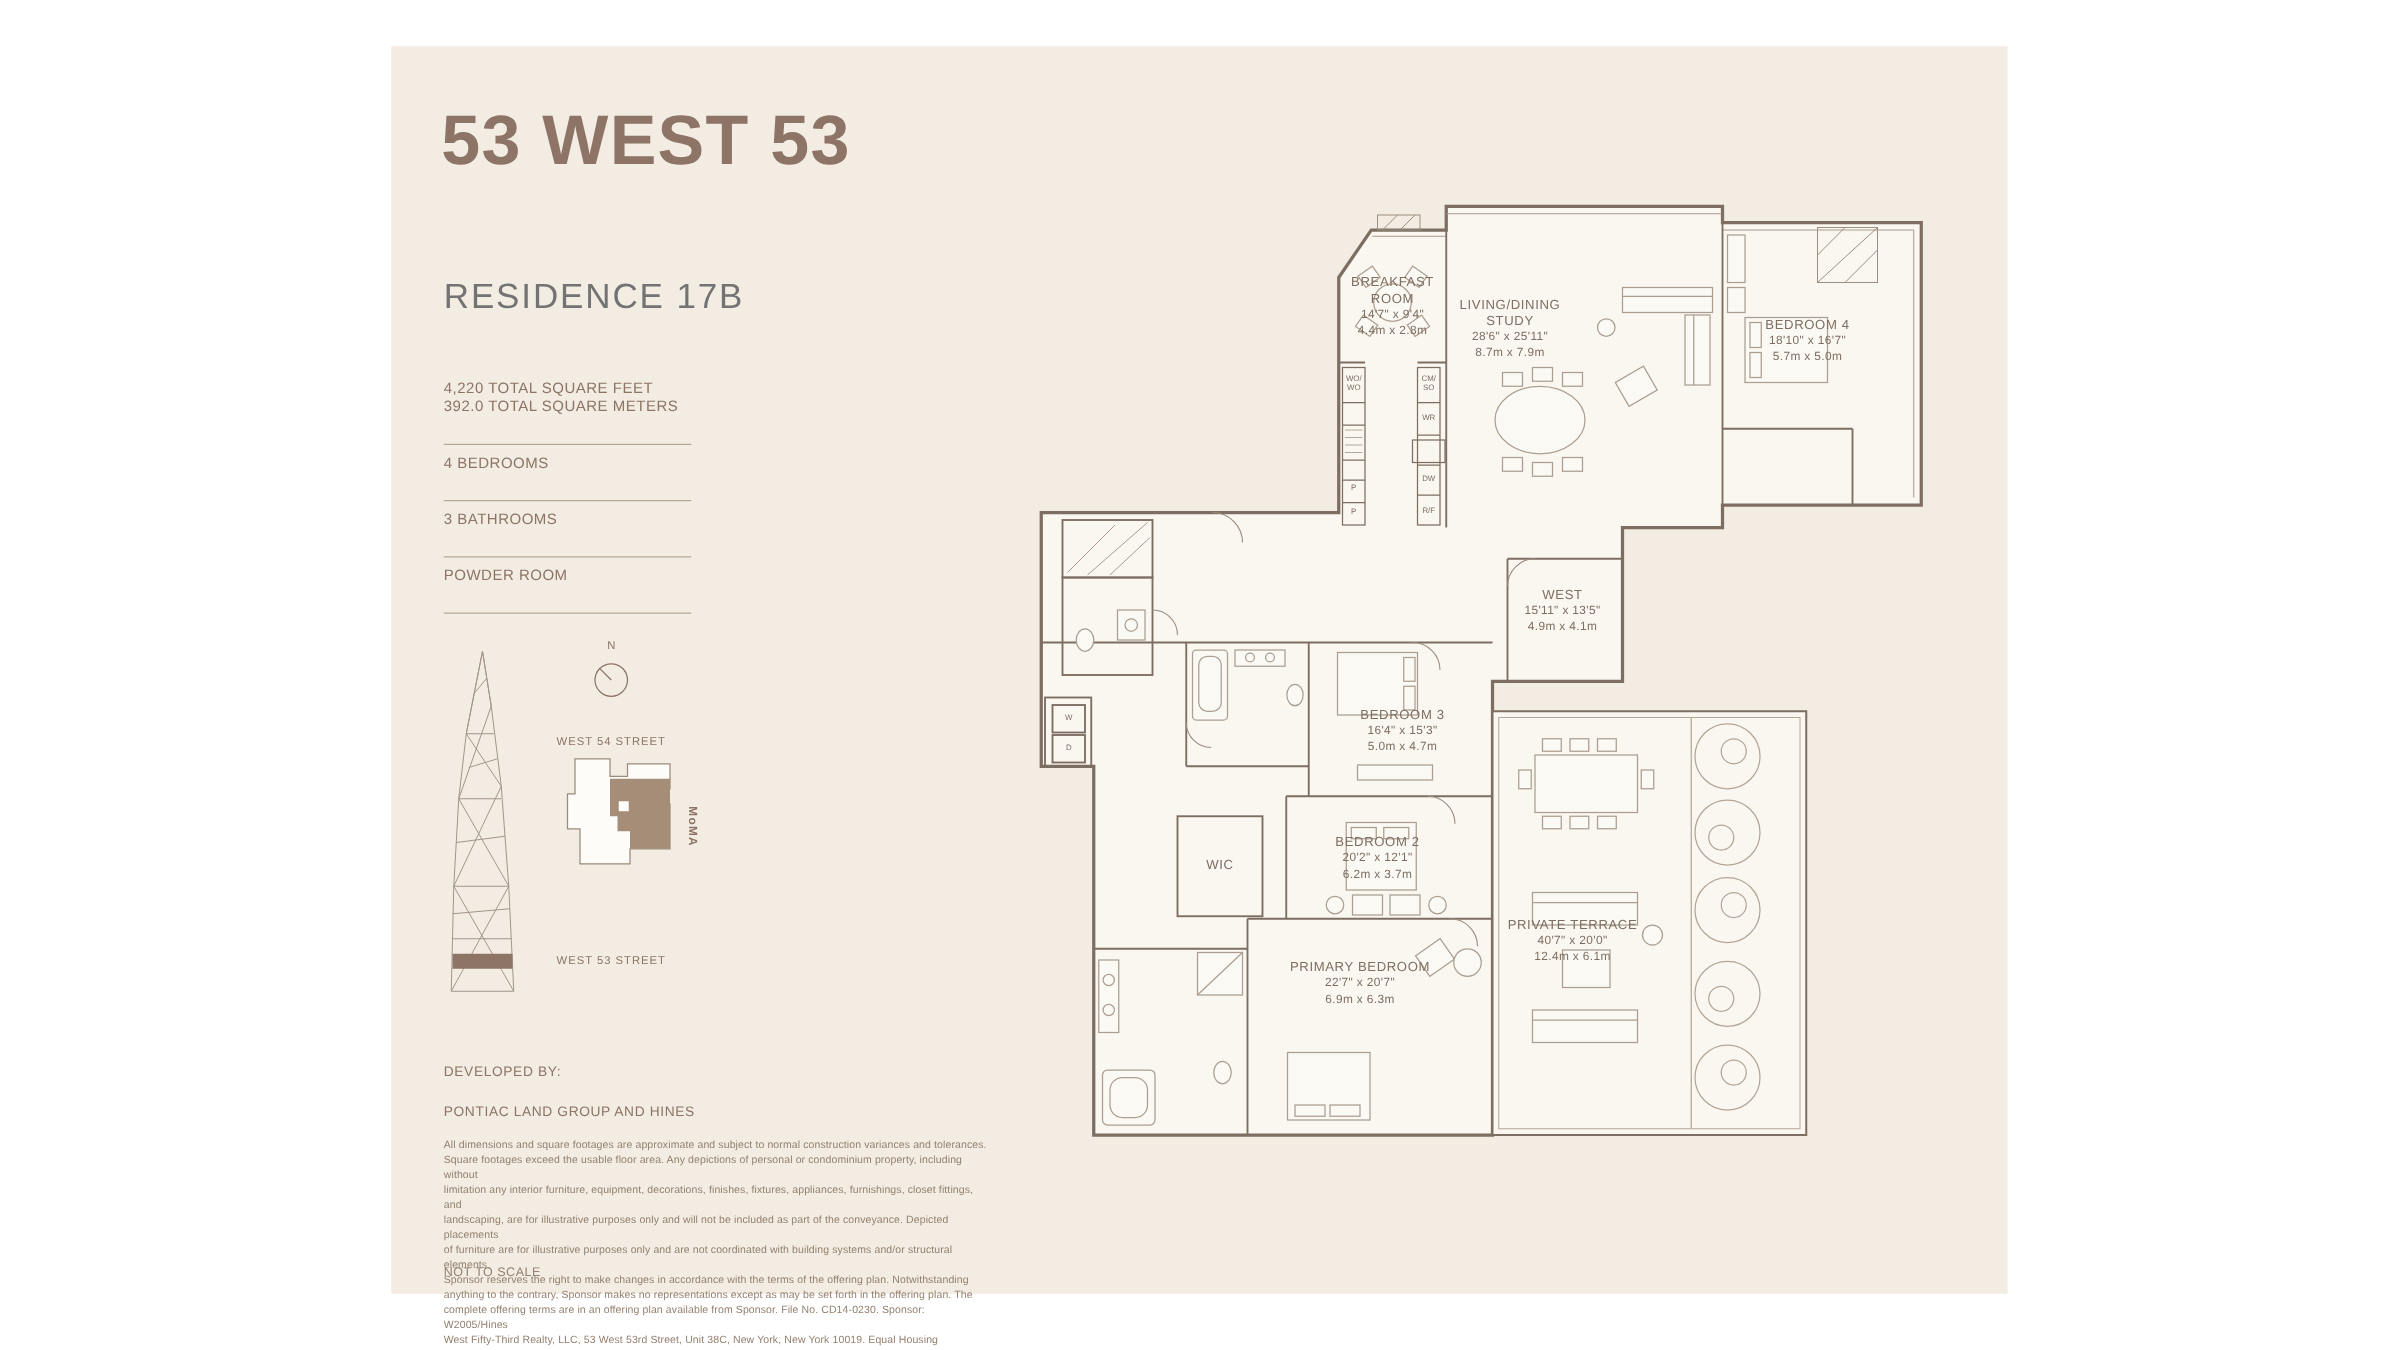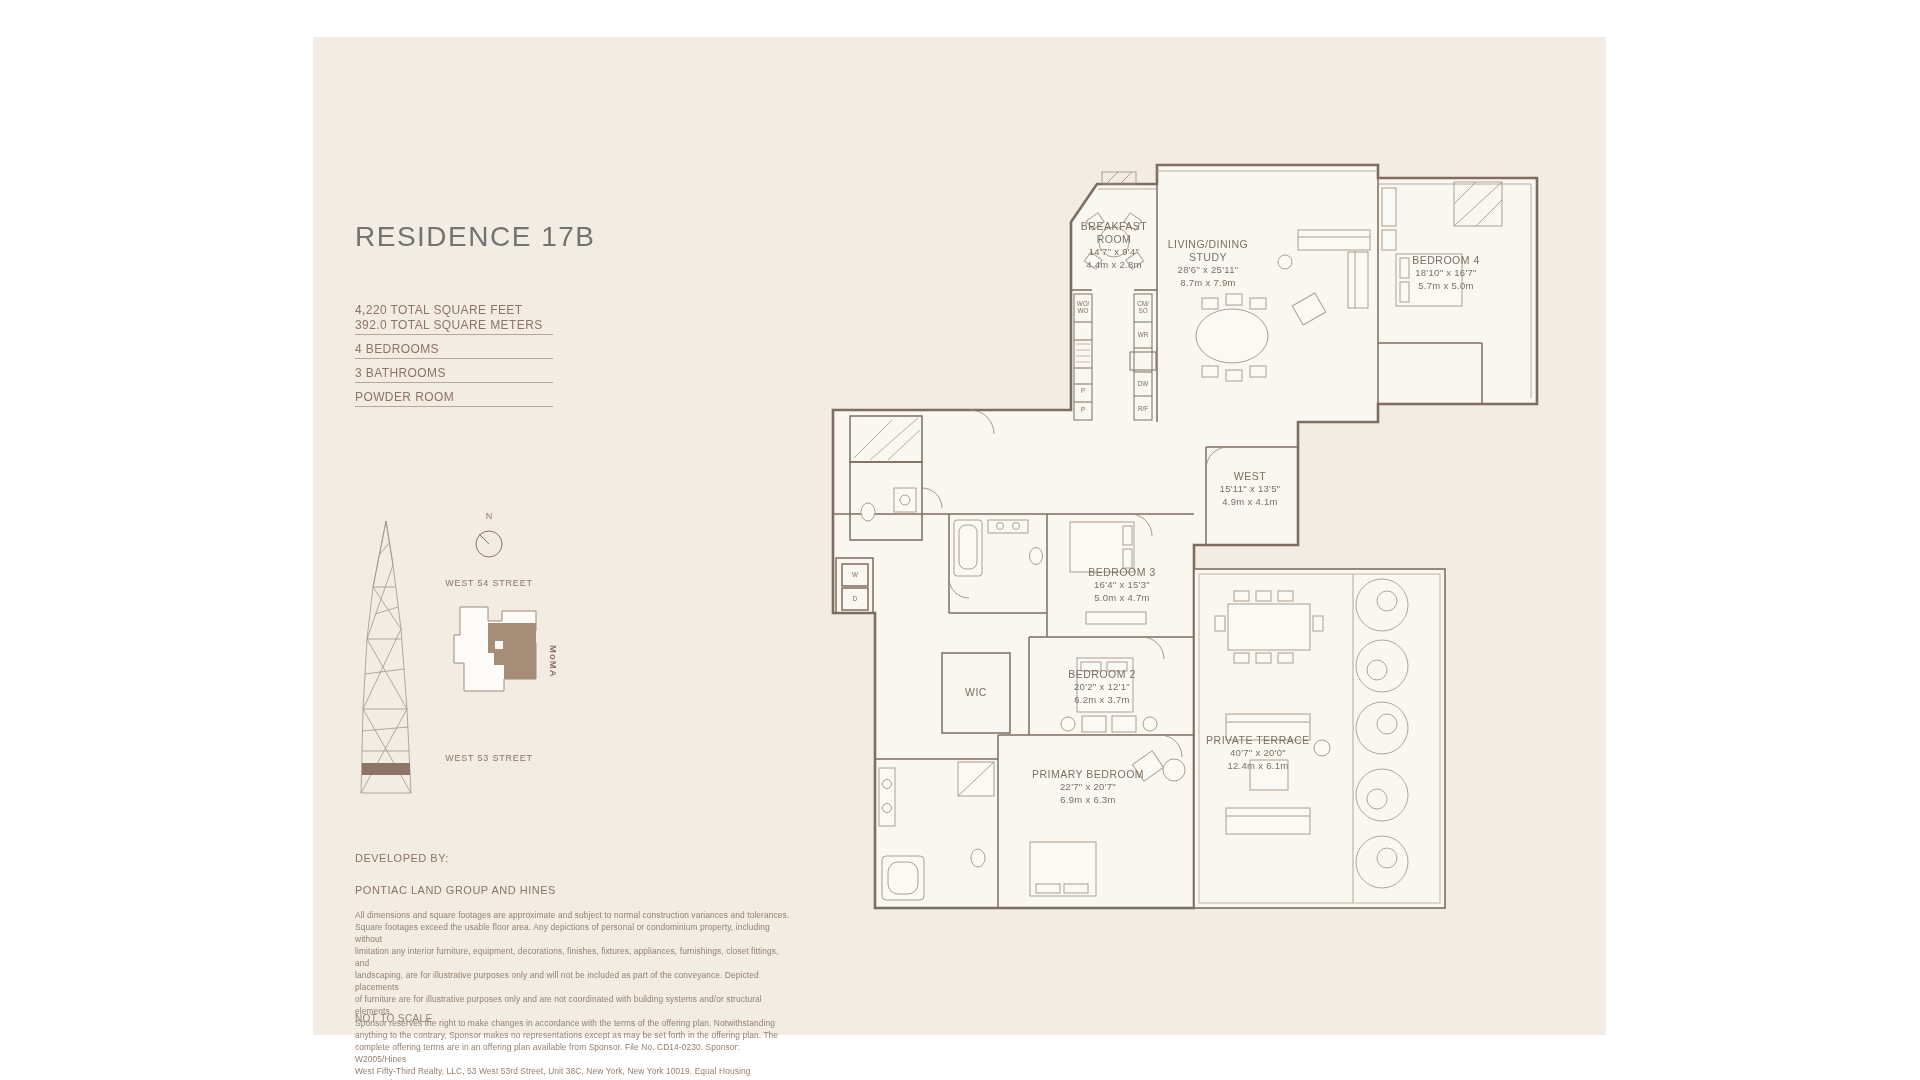--- a/index.html
+++ b/index.html
@@ -3,43 +3,44 @@
 <meta charset="utf-8">
 <style>
   html,body{margin:0;padding:0;}
   body{width:1920px;height:1080px;background:#ffffff;overflow:hidden;
        font-family:"Liberation Sans",sans-serif;position:relative;}
   .abs{position:absolute;}
   .sheet{left:313px;top:37px;width:1293px;height:998px;background:#f2ece2;}
   .title{left:40px;top:42px;font-size:56px;font-weight:bold;letter-spacing:1px;color:#8d7466;}
   .residence{left:42px;top:184px;font-size:28px;font-weight:normal;letter-spacing:1.5px;color:#737373;}
   .stats{left:42px;top:266px;width:198px;color:#8d7466;}
-  .stat-group{border-bottom:1px solid #b9a795;padding-bottom:1px;margin-bottom:7px;}
+  .stat-group{border-bottom:1px solid #b9a795;padding-bottom:22px;margin-bottom:7px;}
   .stat-line{font-size:12px;line-height:15px;letter-spacing:.4px;white-space:nowrap;}
-  .map-label{font-size:9px;letter-spacing:.8px;color:#8d7466;white-space:nowrap;}
+  .map-label{font-size:9px;letter-spacing:.8px;color:#8d7466;white-space:nowrap;margin-top:10px;}
   .center-x{transform:translateX(-50%);}
   .moma{font-size:9.5px;font-weight:bold;letter-spacing:1px;color:#8d7466;
         transform:rotate(90deg);transform-origin:left top;}
   .dev{left:42px;top:797px;font-size:11px;line-height:16px;letter-spacing:.5px;color:#8d7466;white-space:pre-line;}
   .disc{left:42px;top:872px;width:436px;font-size:8.4px;line-height:12px;letter-spacing:.1px;
         color:#94806f;white-space:pre-line;}
   .scale{left:42px;top:976px;font-size:10px;letter-spacing:.4px;color:#94806f;}
   .plan{left:517px;top:121px;width:720px;height:760px;}
   .room-label{transform:translateX(-50%);text-align:center;color:#7d6e61;}
   .rname{font-size:10.5px;letter-spacing:.5px;line-height:13px;white-space:pre-line;}
   .rdim{font-size:9.5px;letter-spacing:.3px;line-height:12.5px;white-space:nowrap;}
   .app-label{transform:translate(-50%,0);text-align:center;font-size:6.3px;line-height:7px;
              color:#7d6e61;white-space:pre-line;letter-spacing:0;}
   svg{display:block;}
 </style>
 </head>
 <body>
 
 <div class="abs sheet">
 
+  <div class="abs title">53 WEST 53</div>
   <div class="abs residence">RESIDENCE 17B</div>
 
   <div class="abs stats">
     <div class="stat-group">
       <div class="stat-line">4,220 TOTAL SQUARE FEET</div>
       <div class="stat-line">392.0 TOTAL SQUARE METERS</div>
     </div>
     <div class="stat-group">
       <div class="stat-line">4 BEDROOMS</div>
     </div>

